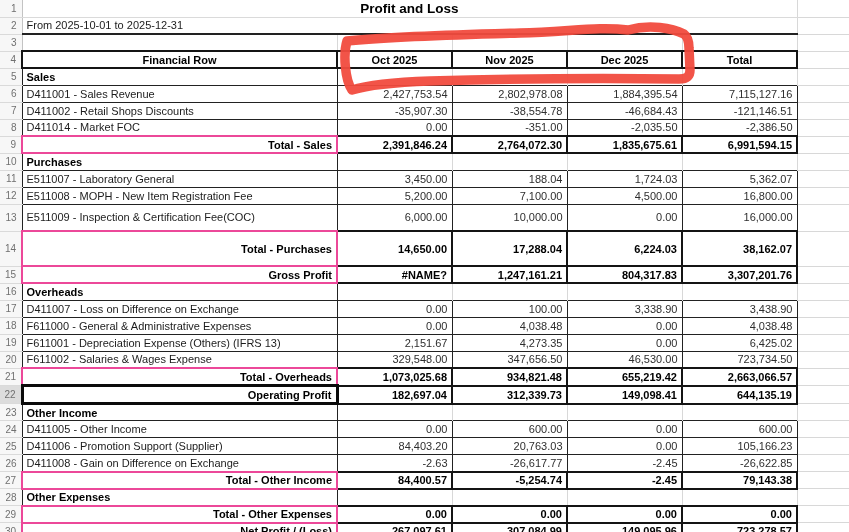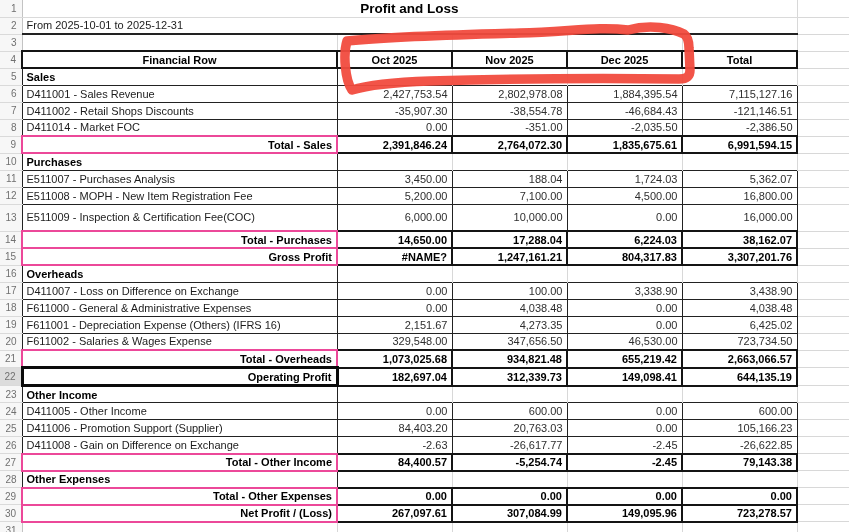--- a/index.html
+++ b/index.html
@@ -133,21 +133,21 @@
           <td class="rh rh-dark">10</td>
           <td class="sec">Purchases</td>
           <td class="secnum"></td>
           <td class="secnum"></td>
           <td class="secnum"></td>
           <td class="secnum"></td>
           <td class="gl"></td>
         </tr>
         <tr style="height: 17px;">
           <td class="rh rh-dark">11</td>
-          <td class="lbl">E511007 - Purchases Analysis</td>
+          <td class="lbl">E511007 - Laboratory General</td>
           <td class="num">3,450.00</td>
           <td class="num">188.04</td>
           <td class="num">1,724.03</td>
           <td class="num">5,362.07</td>
           <td class="gl"></td>
         </tr>
         <tr style="height: 17px;">
           <td class="rh rh-dark">12</td>
           <td class="lbl">E511008 - MOPH - New Item Registration Fee</td>
           <td class="num">5,200.00</td>
@@ -158,21 +158,21 @@
         </tr>
         <tr style="height: 27px;">
           <td class="rh rh-dark">13</td>
           <td class="lbl">E511009 - Inspection &amp; Certification Fee(COC)</td>
           <td class="num">6,000.00</td>
           <td class="num">10,000.00</td>
           <td class="num">0.00</td>
           <td class="num">16,000.00</td>
           <td class="gl"></td>
         </tr>
-        <tr style="height: 17px; padding-left: 36px;">
+        <tr style="height: 35px; padding-left: 36px;">
           <td class="rh rh-dark">14</td>
           <td class="tlbl">Total - Purchases</td>
           <td class="tnum">14,650.00</td>
           <td class="tnum">17,288.04</td>
           <td class="tnum">6,224.03</td>
           <td class="tnum">38,162.07</td>
           <td class="gl"></td>
         </tr>
         <tr style="height: 17px;">
           <td class="rh rh-dark">15</td>
@@ -205,21 +205,21 @@
           <td class="rh rh-dark">18</td>
           <td class="lbl">F611000 - General &amp; Administrative Expenses</td>
           <td class="num">0.00</td>
           <td class="num">4,038.48</td>
           <td class="num">0.00</td>
           <td class="num">4,038.48</td>
           <td class="gl"></td>
         </tr>
         <tr style="height: 17px;">
           <td class="rh rh-dark">19</td>
-          <td class="lbl">F611001 - Depreciation Expense (Others) (IFRS 16)</td>
+          <td class="lbl">F611001 - Depreciation Expense (Others) (IFRS 13)</td>
           <td class="num">2,151.67</td>
           <td class="num">4,273.35</td>
           <td class="num">0.00</td>
           <td class="num">6,425.02</td>
           <td class="gl"></td>
         </tr>
         <tr style="height: 17px;">
           <td class="rh rh-dark">20</td>
           <td class="lbl">F611002 - Salaries &amp; Wages Expense</td>
           <td class="num">329,548.00</td>

